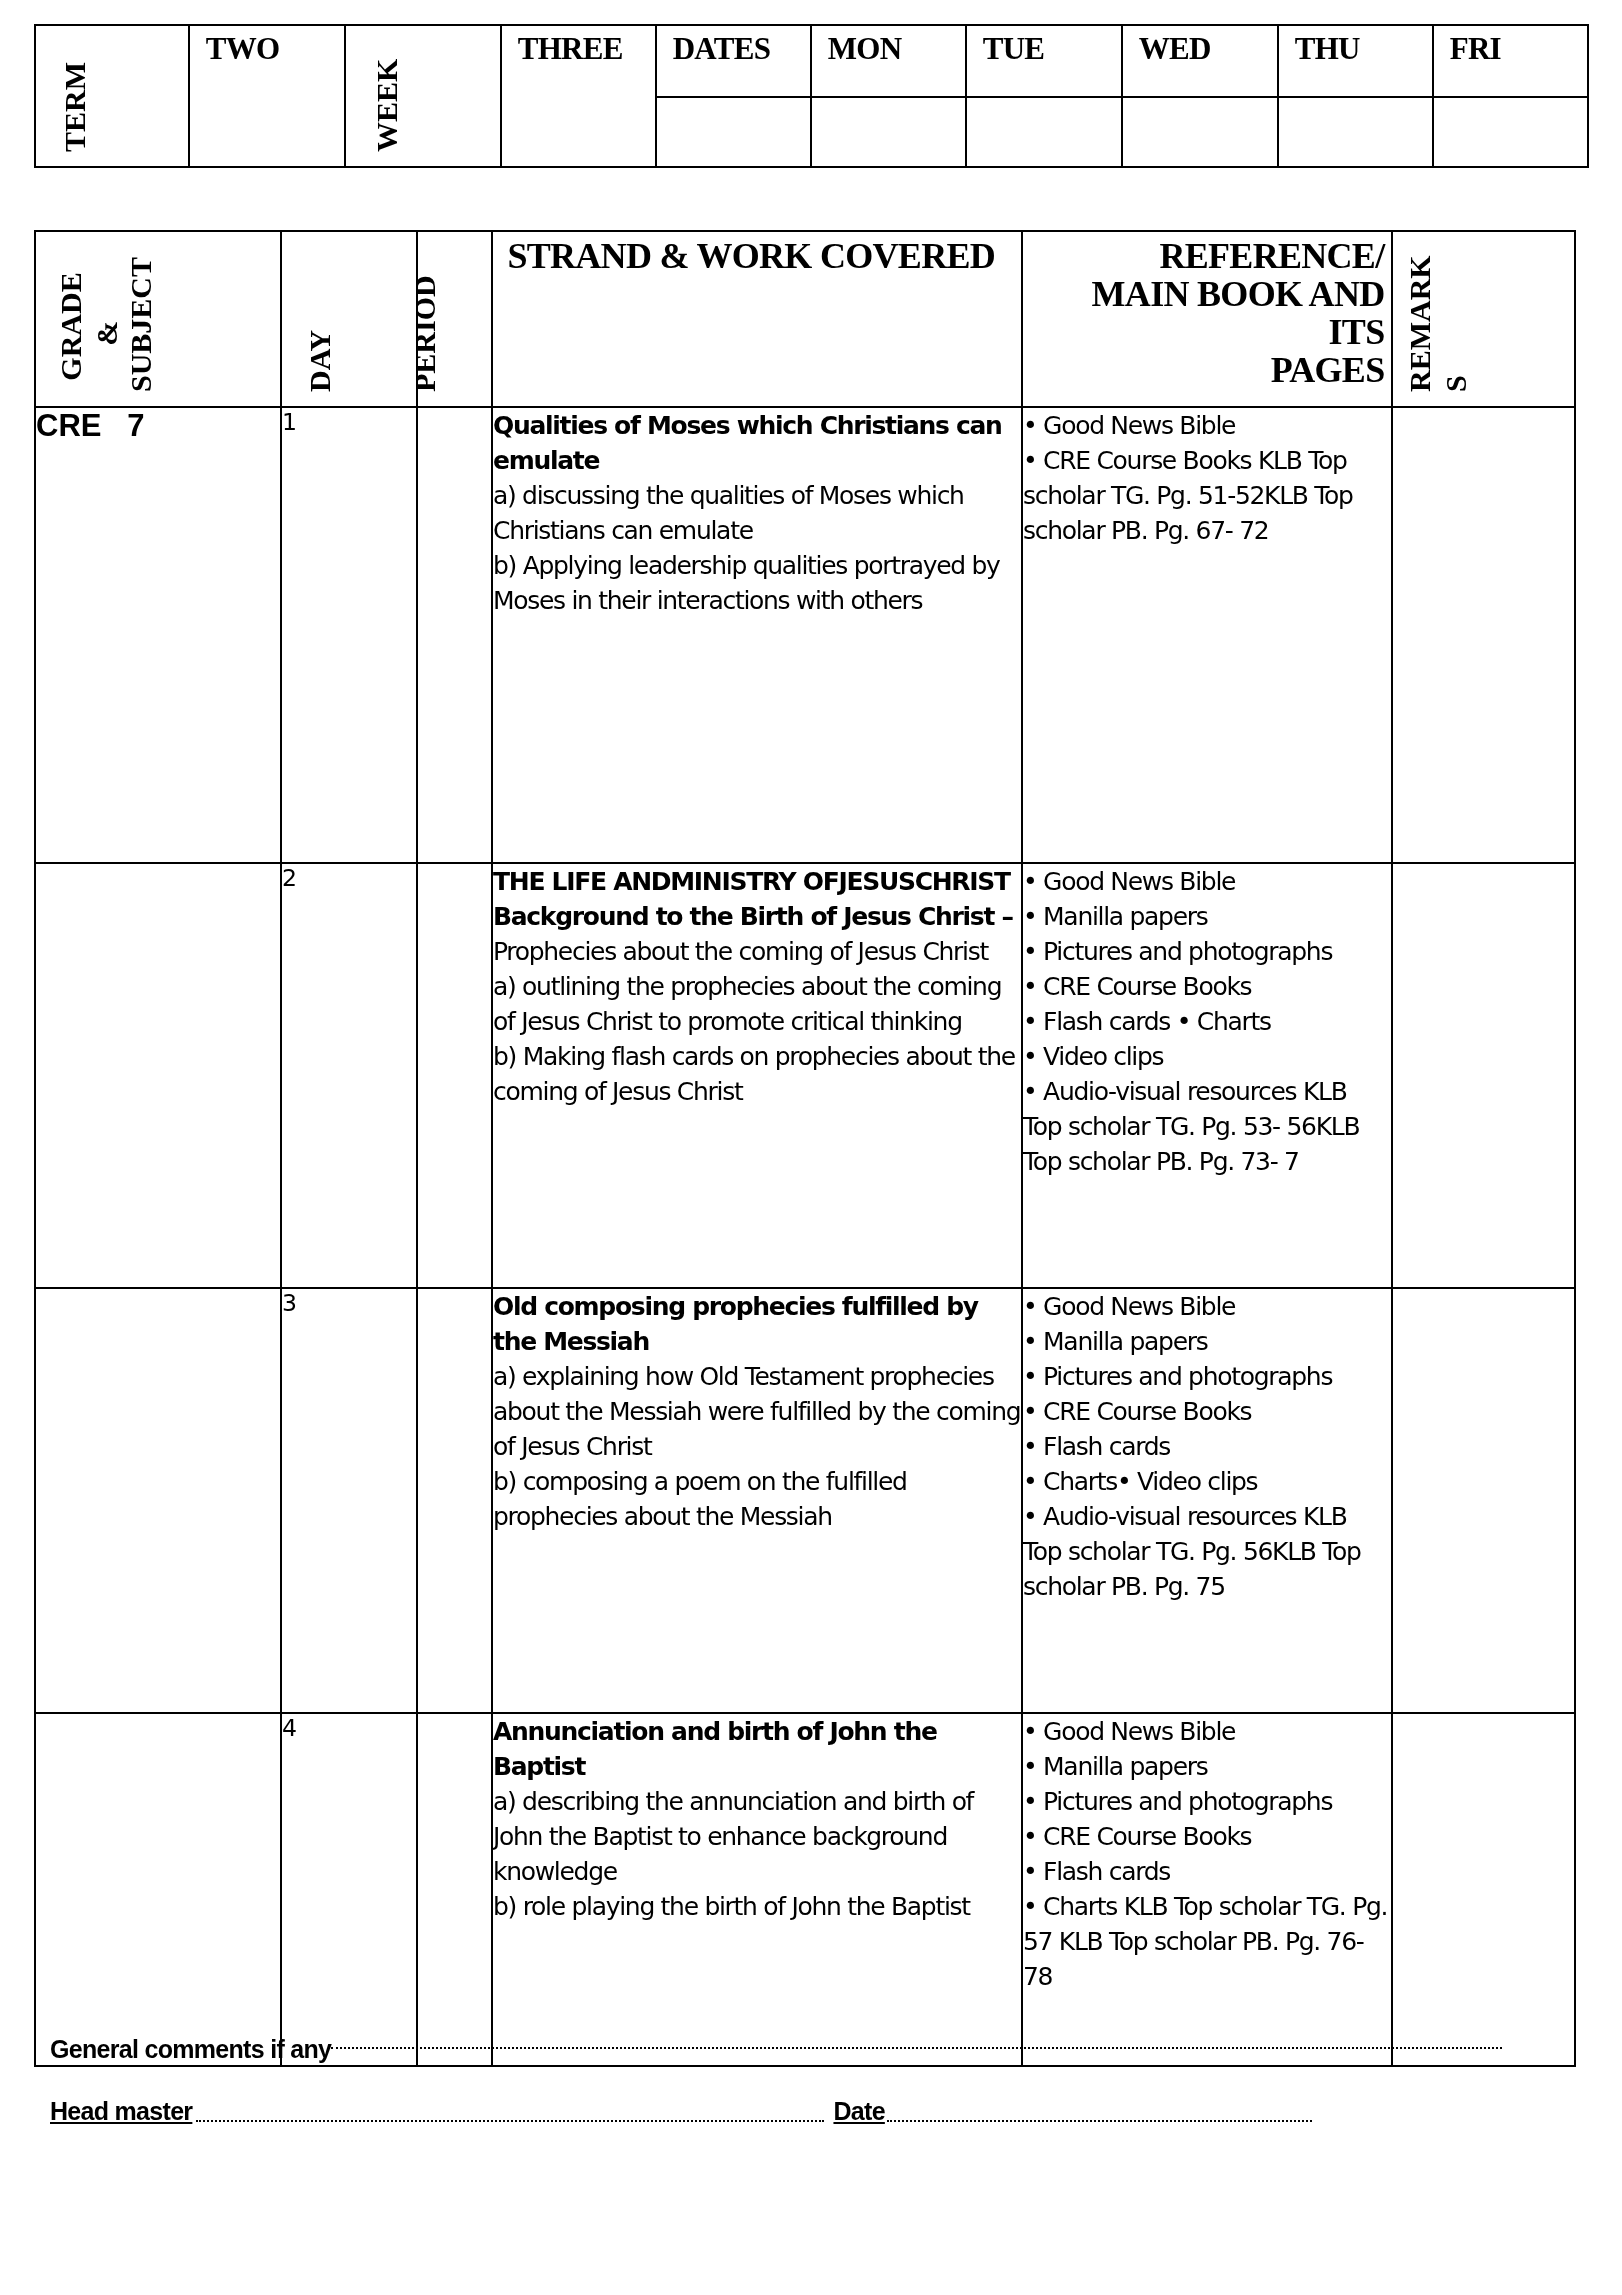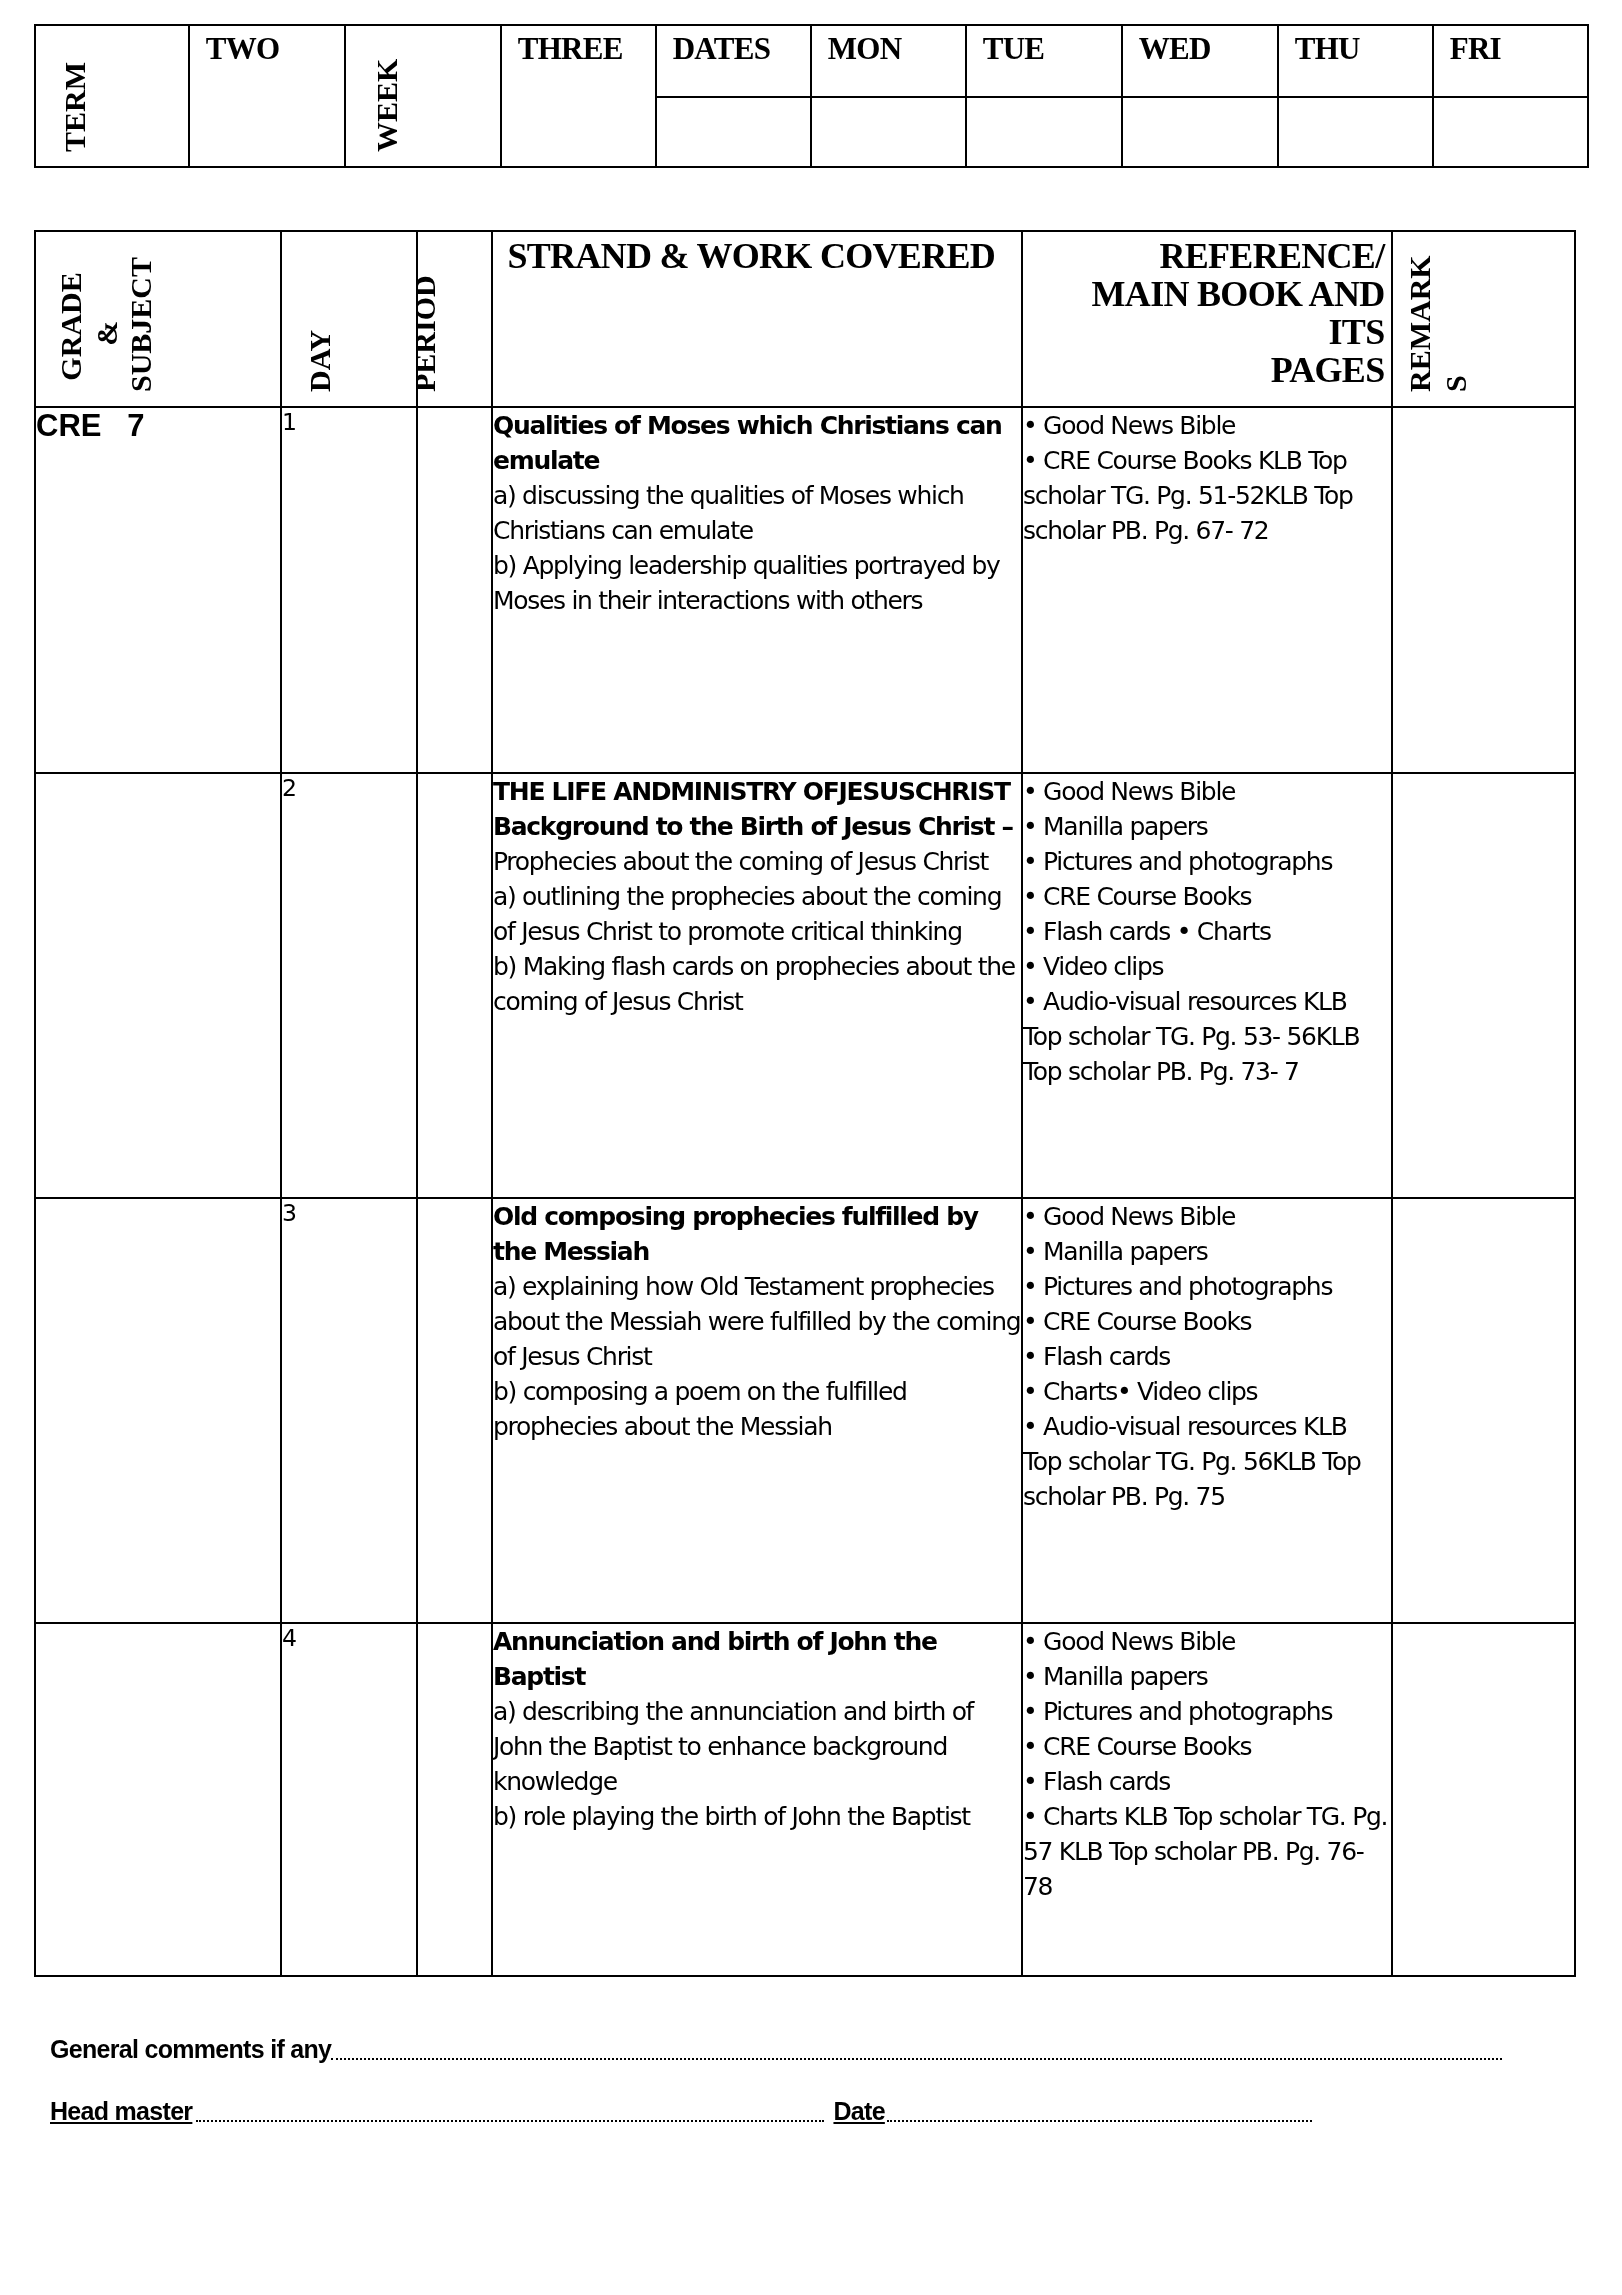--- a/index.html
+++ b/index.html
@@ -170,21 +170,21 @@
       <th>
         <div class="rot-head">
           <div class="vt" style="left:44px;"><span>REMARK</span></div>
           <div class="vt" style="left:80px;"><span>S</span></div>
         </div>
       </th>
     </tr>
   </thead>
   <tbody>
 
-    <tr style="height:366px">
+    <tr style="height:456px">
       <td class="grade-cell">CRE   7</td>
       <td class="day-cell">1</td>
       <td></td>
       <td class="body-cell"><span class="bold">Qualities of Moses which Christians can emulate</span><span></span>
 <span>a) discussing the qualities of Moses which Christians can emulate
 b) Applying leadership qualities portrayed by Moses in their interactions with others</span></td>
       <td class="body-cell ref">• Good News Bible
 • CRE Course Books KLB Top scholar TG. Pg. 51-52KLB Top scholar PB. Pg. 67- 72</td>
       <td></td>
     </tr>
@@ -235,21 +235,21 @@
 • Manilla papers
 • Pictures and photographs
 • CRE Course Books
 • Flash cards
 • Charts KLB Top scholar TG. Pg. 57 KLB Top scholar PB. Pg. 76- 78</td>
       <td></td>
     </tr>
   </tbody>
 </table>
 
-<div class="footer-line" style="top:2035px;">
+<div class="footer-line" style="top:2035px;align-items:center;">
   <span>General comments if any</span>
   <span class="dots" style="width:1171px;"></span>
 </div>
 
 <div class="footer-line" style="top:2097px;text-decoration:underline;">
   <span>Head master</span>
   <span class="dots" style="width:628px; margin-left:3.9px; margin-right:9.2px;"></span>
   <span>Date</span>
   <span class="dots" style="width:425px; margin-left:2.6px;"></span>
 </div>

